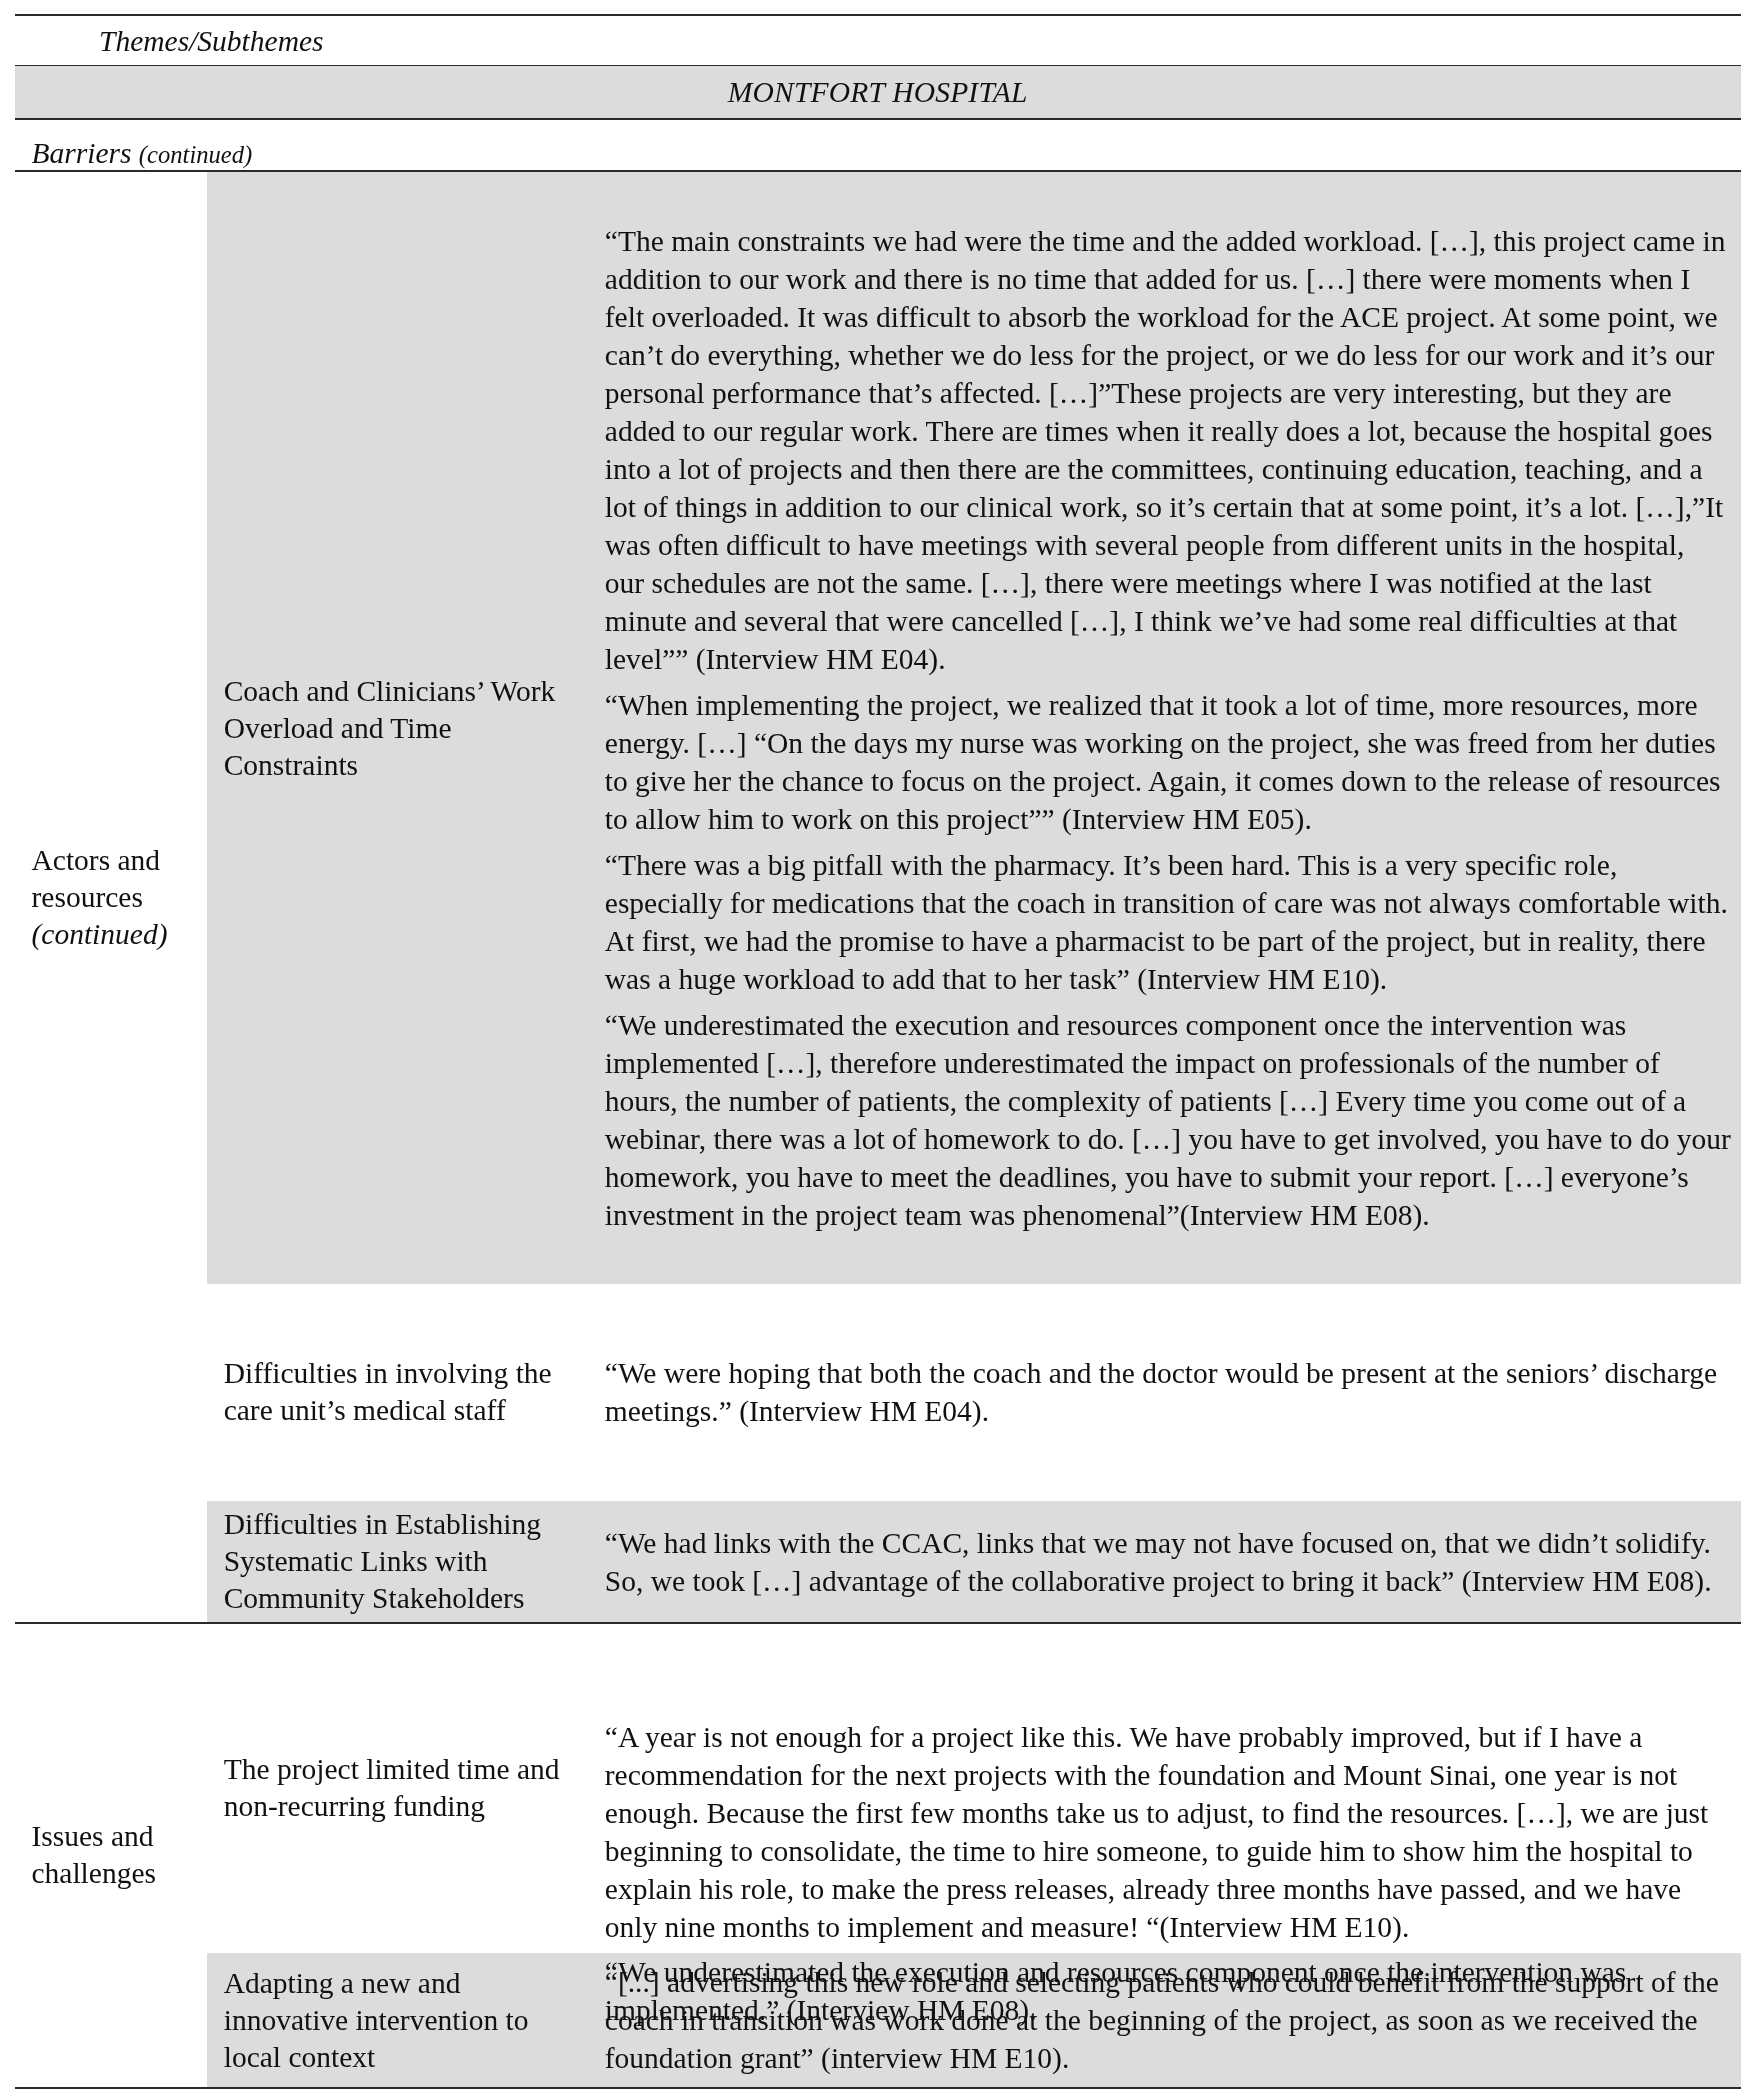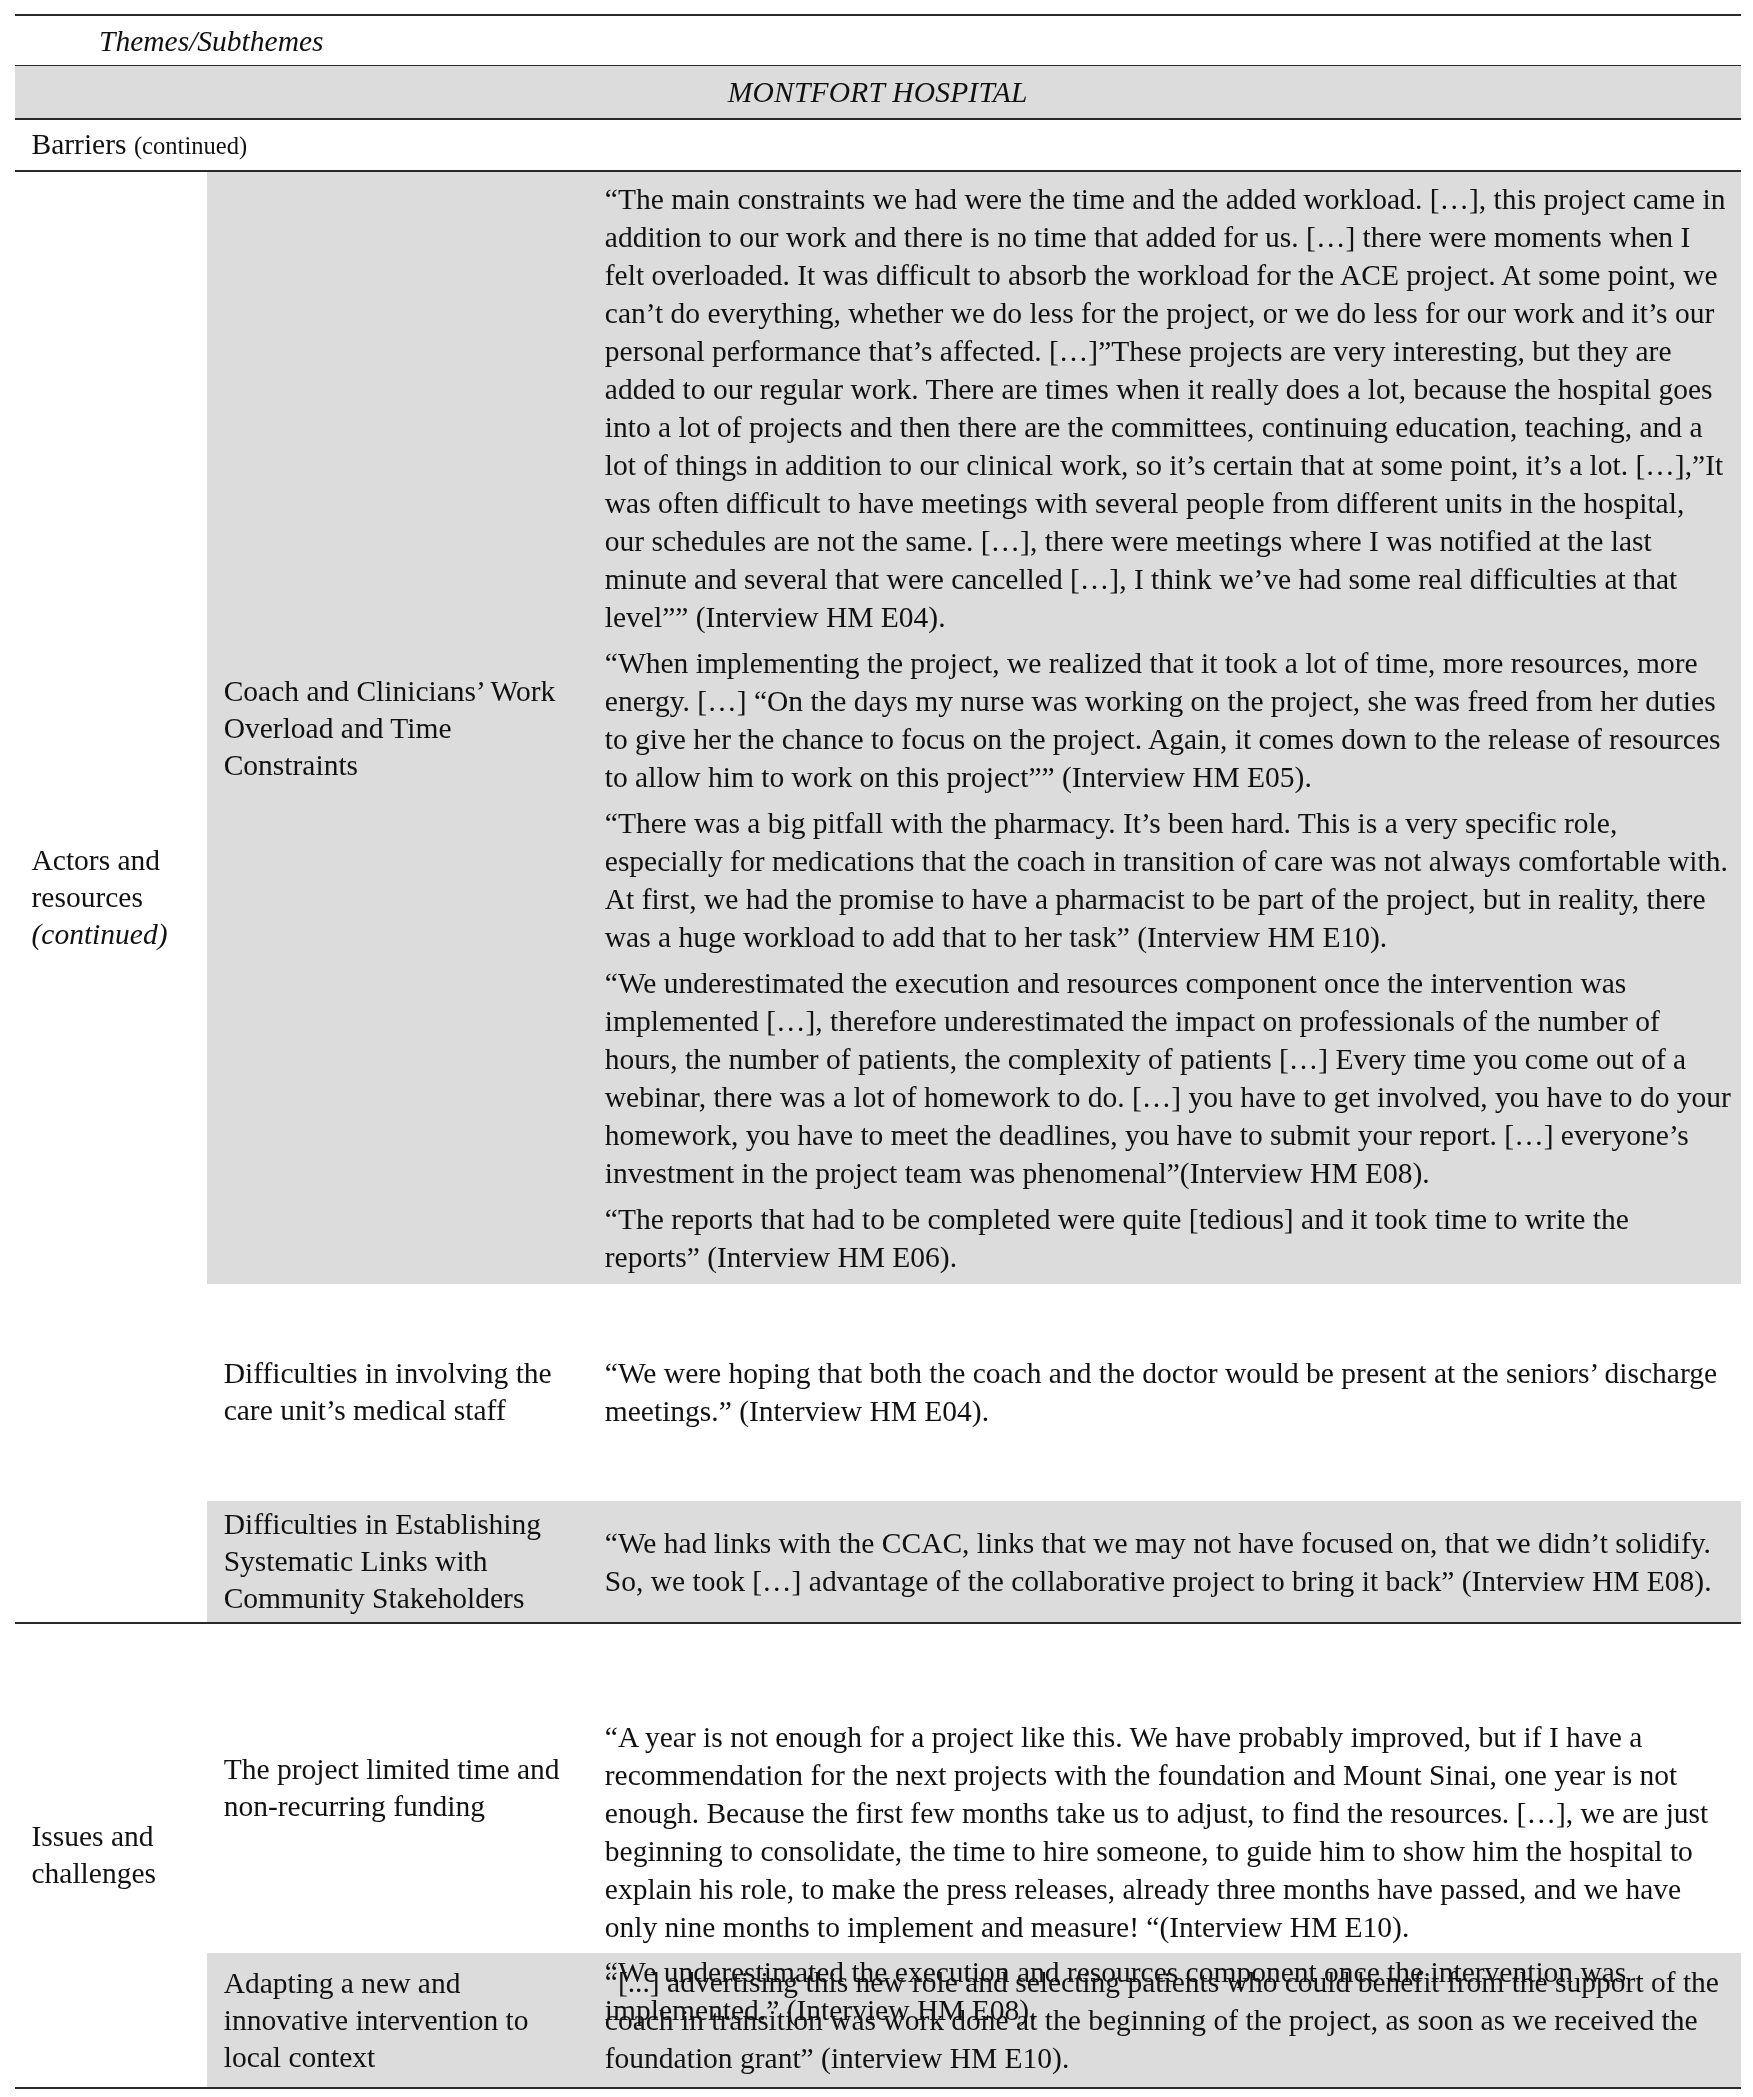--- a/index.html
+++ b/index.html
@@ -17,21 +17,21 @@
   .hdr .c1 { left: 0; width: 575px; text-align: center; padding-right: 182px; box-sizing: border-box; }
   .hdr .c2 { left: 575px; right: 0; text-align: center; }
 
   .hospital {
     position: absolute; top: 66px; height: 52px; left: 14.8px; right: 13.3px;
     background: #dcdcdc; text-align: center; line-height: 52px;
     font-size: 29.5px; font-style: italic; letter-spacing: 0.2px;
   }
   .section {
     position: absolute; top: 118px; height: 53px; left: 14.8px; right: 13.3px;
-    line-height: 53px; font-size: 29.5px; padding-left: 16.7px;
+    line-height: 70px; font-size: 29.5px; font-style: italic; padding-left: 16.7px;
   }
   .section small { font-size: 24.6px; }
 
   .theme {
     position: absolute; left: 14.8px; width: 192px; display: flex; align-items: center;
     padding-left: 16.7px; box-sizing: border-box; font-size: 29.5px; line-height: 37px;
   }
   .theme i { font-style: italic; }
 
   .sub {
@@ -79,21 +79,20 @@
 </div>
 
 <div class="sub" style="top:172px;height:1112px">
   <span>Coach and Clinicians’ Work Overload and Time Constraints</span>
 </div>
 <div class="quotes" style="top:172px;height:1112px">
   <p>“The main constraints we had were the time and the added workload. […], this project came in addition to our work and there is no time that added for us. […] there were moments when I felt overloaded. It was difficult to absorb the workload for the ACE project. At some point, we can’t do everything, whether we do less for the project, or we do less for our work and it’s our personal performance that’s affected. […]”These projects are very interesting, but they are added to our regular work. There are times when it really does a lot, because the hospital goes into a lot of projects and then there are the committees, continuing education, teaching, and a lot of things in addition to our clinical work, so it’s certain that at some point, it’s a lot. […],”It was often difficult to have meetings with several people from different units in the hospital, our schedules are not the same. […], there were meetings where I was notified at the last minute and several that were cancelled […], I think we’ve had some real difficulties at that level”” (Interview HM E04).</p>
   <p>“When implementing the project, we realized that it took a lot of time, more resources, more energy. […] “On the days my nurse was working on the project, she was freed from her duties to give her the chance to focus on the project. Again, it comes down to the release of resources to allow him to work on this project”” (Interview HM E05).</p>
   <p>“There was a big pitfall with the pharmacy. It’s been hard. This is a very specific role, especially for medications that the coach in transition of care was not always comfortable with. At first, we had the promise to have a pharmacist to be part of the project, but in reality, there was a huge workload to add that to her task” (Interview HM E10).</p>
   <p>“We underestimated the execution and resources component once the intervention was implemented […], therefore underestimated the impact on professionals of the number of hours, the number of patients, the complexity of patients […] Every time you come out of a webinar, there was a lot of homework to do. […] you have to get involved, you have to do your homework, you have to meet the deadlines, you have to submit your report. […] everyone’s investment in the project team was phenomenal”(Interview HM E08).</p>
-  <p>“The reports that had to be completed were quite [tedious] and it took time to write the reports” (Interview HM E06).</p>
 </div>
 
 <div class="sub" style="top:1284px;height:216px">
   <span>Difficulties in involving the care unit’s medical staff</span>
 </div>
 <div class="quotes" style="top:1284px;height:216px">
   <p>“We were hoping that both the coach and the doctor would be present at the seniors’ discharge meetings.” (Interview HM E04).</p>
 </div>
 
 <div class="sub" style="top:1501px;height:121px">

